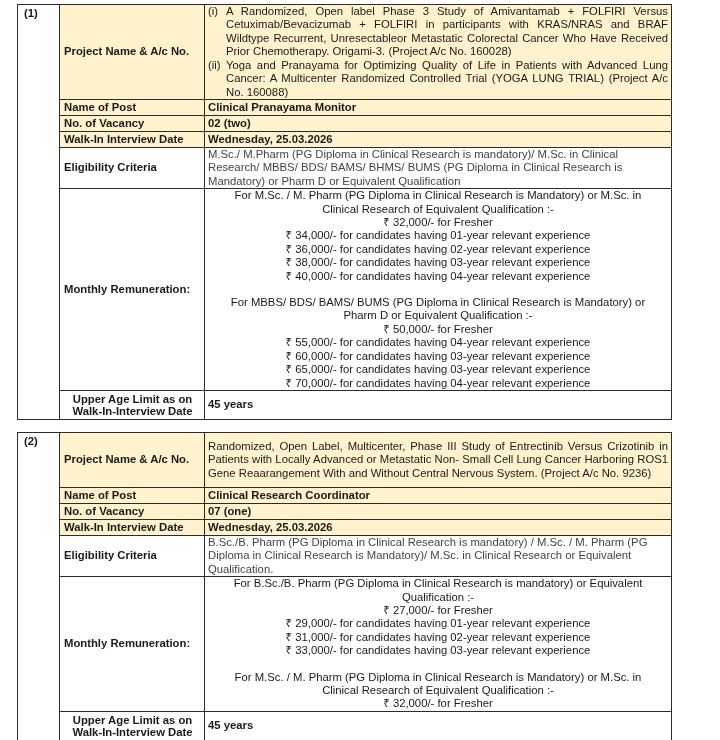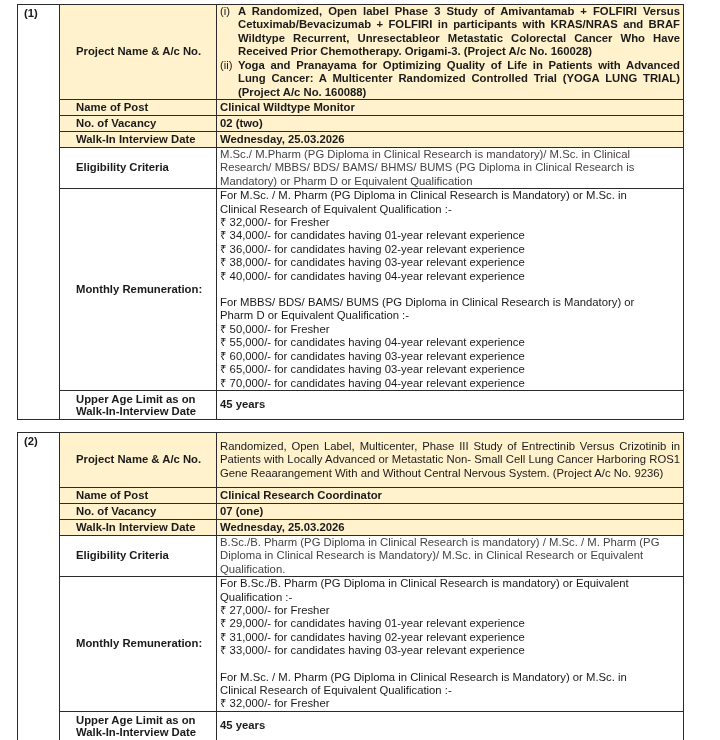--- a/index.html
+++ b/index.html
@@ -4,33 +4,33 @@
 <style>
   html, body { margin: 0; padding: 0; background: #ffffff; }
   body { width: 720px; height: 740px; overflow: hidden; position: relative;
          font-family: "Liberation Sans", sans-serif; color: #1a1a1a; }
   table.job { position: absolute; left: 17px; width: 652px; border-collapse: collapse;
               table-layout: fixed; }
   table.job td { border: 1px solid #2b2b2b; padding: 0 3px; vertical-align: middle;
                  font-size: 11.3px; line-height: 13.4px; }
   table.job td.num { width: 32px; vertical-align: top; font-weight: bold; padding-top: 2px;
                      padding-left: 6px; background: #fff; }
-  table.job td.label { width: 137px; font-weight: bold; padding-left: 16px; }
+  table.job td.label { width: 137px; font-weight: bold; padding-left: 4px; }
   table.job td.val { width: 460px; }
   .hl { background: #fff2cc; }
   .bold { font-weight: bold; }
   .grey { color: #444; margin-top: 12px; }
   #t1 { top: 4px; }
   #t2 { top: 432px; }
   .proj-list { margin: 0; padding: 0; list-style: none; }
   .proj-list li { display: flex; text-align: justify; }
   .proj-list .roman { width: 18px; flex: none; }
-  .proj-list .ptext { flex: 1; font-weight: bold; }
+  .proj-list .ptext { flex: 1; }
   .justify { text-align: justify; margin-top: 11px; }
-  .line { display: block; white-space: nowrap; }
+  .line { display: block; white-space: nowrap; text-align: center; }
   .gap { height: 13px; }
 </style>
 </head>
 <body>
 
 <table class="job" id="t1">
   <tbody>
       <tr>
     <td class="num" rowspan="8">(1)</td>
     <td class="label hl" style="height:94px">Project Name &amp; A/c No.</td>
@@ -42,21 +42,21 @@
         </li>
         <li>
           <span class="roman">(ii)</span>
           <span class="ptext">Yoga and Pranayama for Optimizing Quality of Life in Patients with Advanced Lung Cancer: A Multicenter Randomized Controlled Trial (YOGA LUNG TRIAL) (Project A/c No. 160088)</span>
         </li>
       </ul>
     </td>
   </tr>
   <tr>
     <td class="label hl" style="height:15px">Name of Post</td>
-    <td class="val hl bold">Clinical Wildtype Monitor</td>
+    <td class="val hl bold">Clinical Pranayama Monitor</td>
   </tr>
   <tr>
     <td class="label hl" style="height:15px">No. of Vacancy</td>
     <td class="val hl bold">02 (two)</td>
   </tr>
   <tr>
     <td class="label hl" style="height:15px">Walk-In Interview Date</td>
     <td class="val hl bold">Wednesday, 25.03.2026</td>
   </tr>
   <tr>

